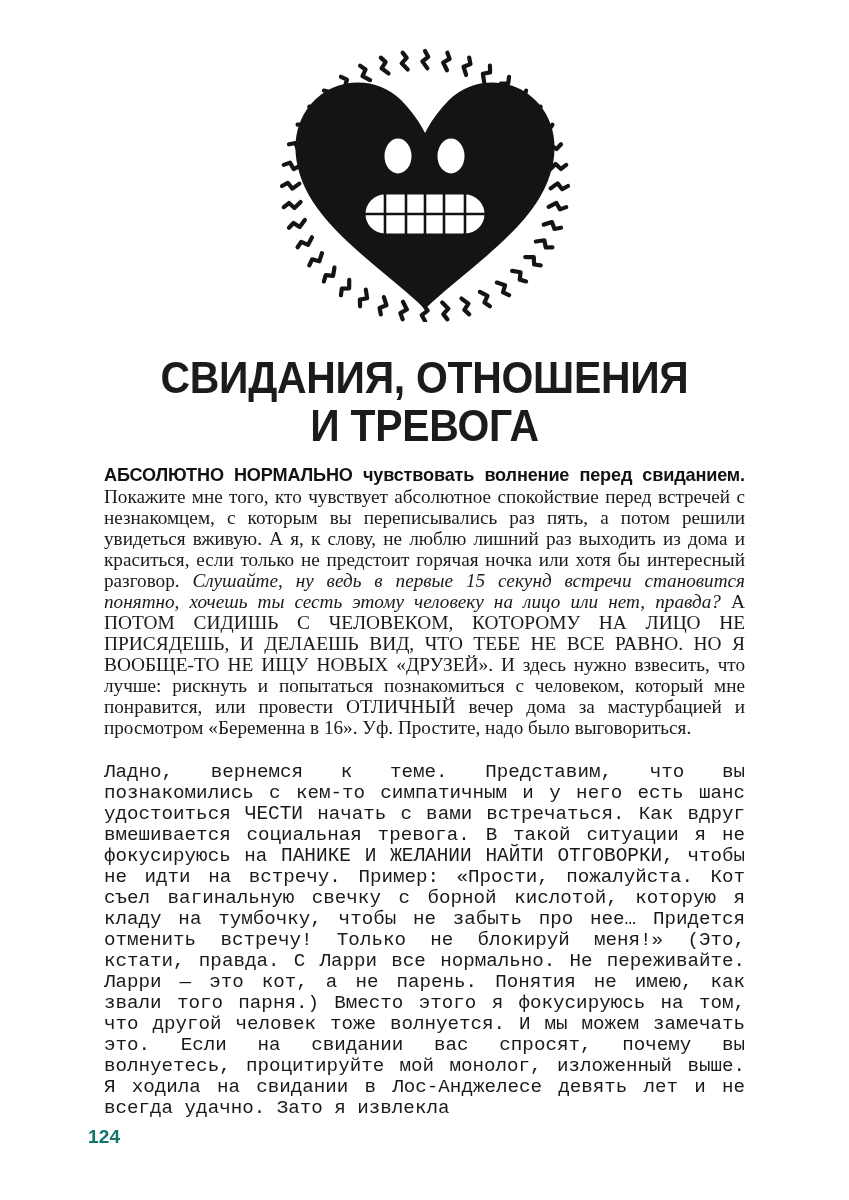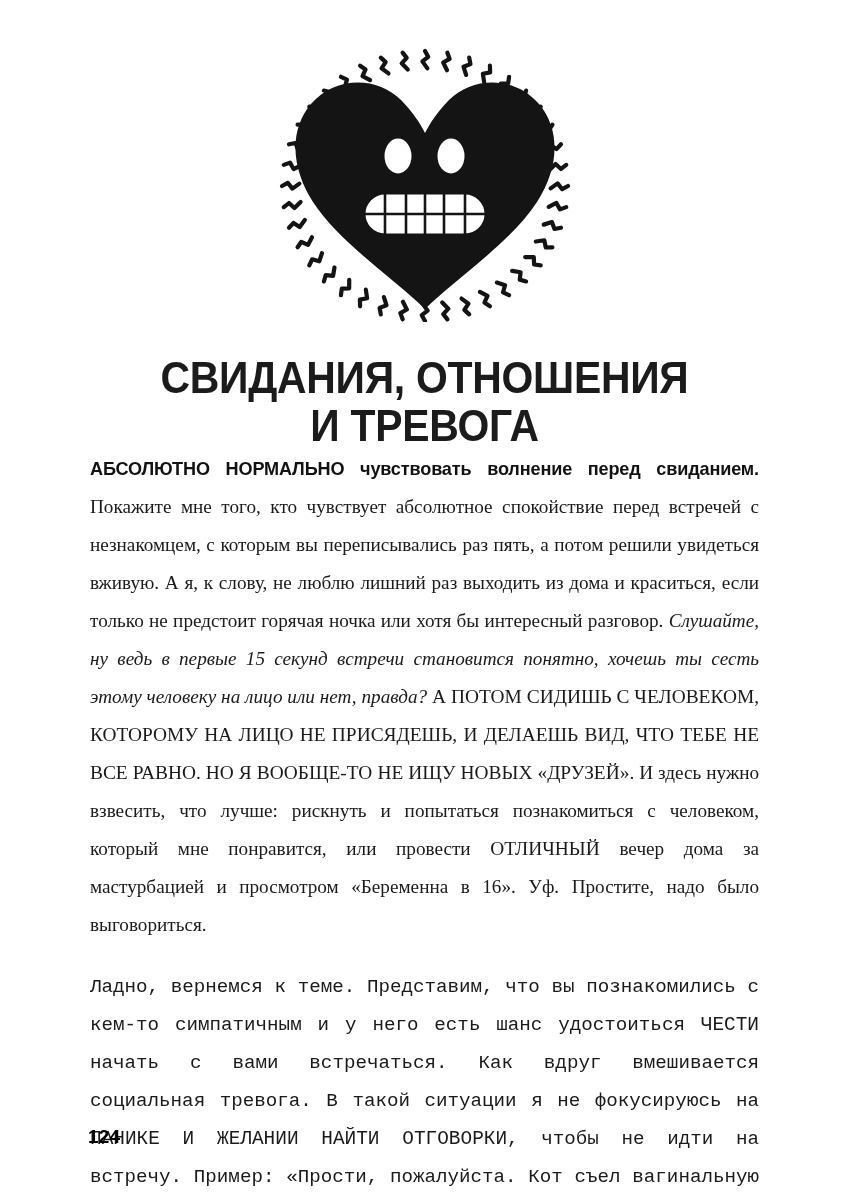--- a/index.html
+++ b/index.html
@@ -50,25 +50,25 @@
   .chapter-title .tline { display: block; white-space: pre; }
 
   
   .body-col {
     position: absolute;
     left: 88px;
     top: 448px;
     width: 673px;
   }
   p.para {
-    margin: 2px;
+    margin: 16px;
     text-align: justify;
     text-justify: inter-word;
     font-size: 19.2px;
-    line-height: 38px;
+    line-height: 21px;
     color: #1a1a1a;
     hyphens: manual;
   }
   p.para + p.para { margin-top: 24px; font-family: Liberation Mono, monospace; }
 
   .lead {
     font-family: "Liberation Sans", "DejaVu Sans", sans-serif;
     font-weight: bold;
     font-size: 18.1px;
     letter-spacing: -0.15px;
@@ -78,21 +78,21 @@
   .caps { font-size: 19.4px; }
 
   
   .folio {
     position: absolute;
     left: 88px;
     top: 1126px;
     font-family: "Liberation Sans", "DejaVu Sans", sans-serif;
     font-weight: bold;
     font-size: 19px;
-    color: #000000;
+    color: #0f766e;
     letter-spacing: 0.2px;
   }
 </style>
 </head>
 <body>
 
 <div class="page">
 
   <div class="illustration">
     <svg width="320" height="296" viewBox="0 0 320 296" aria-hidden="true">

